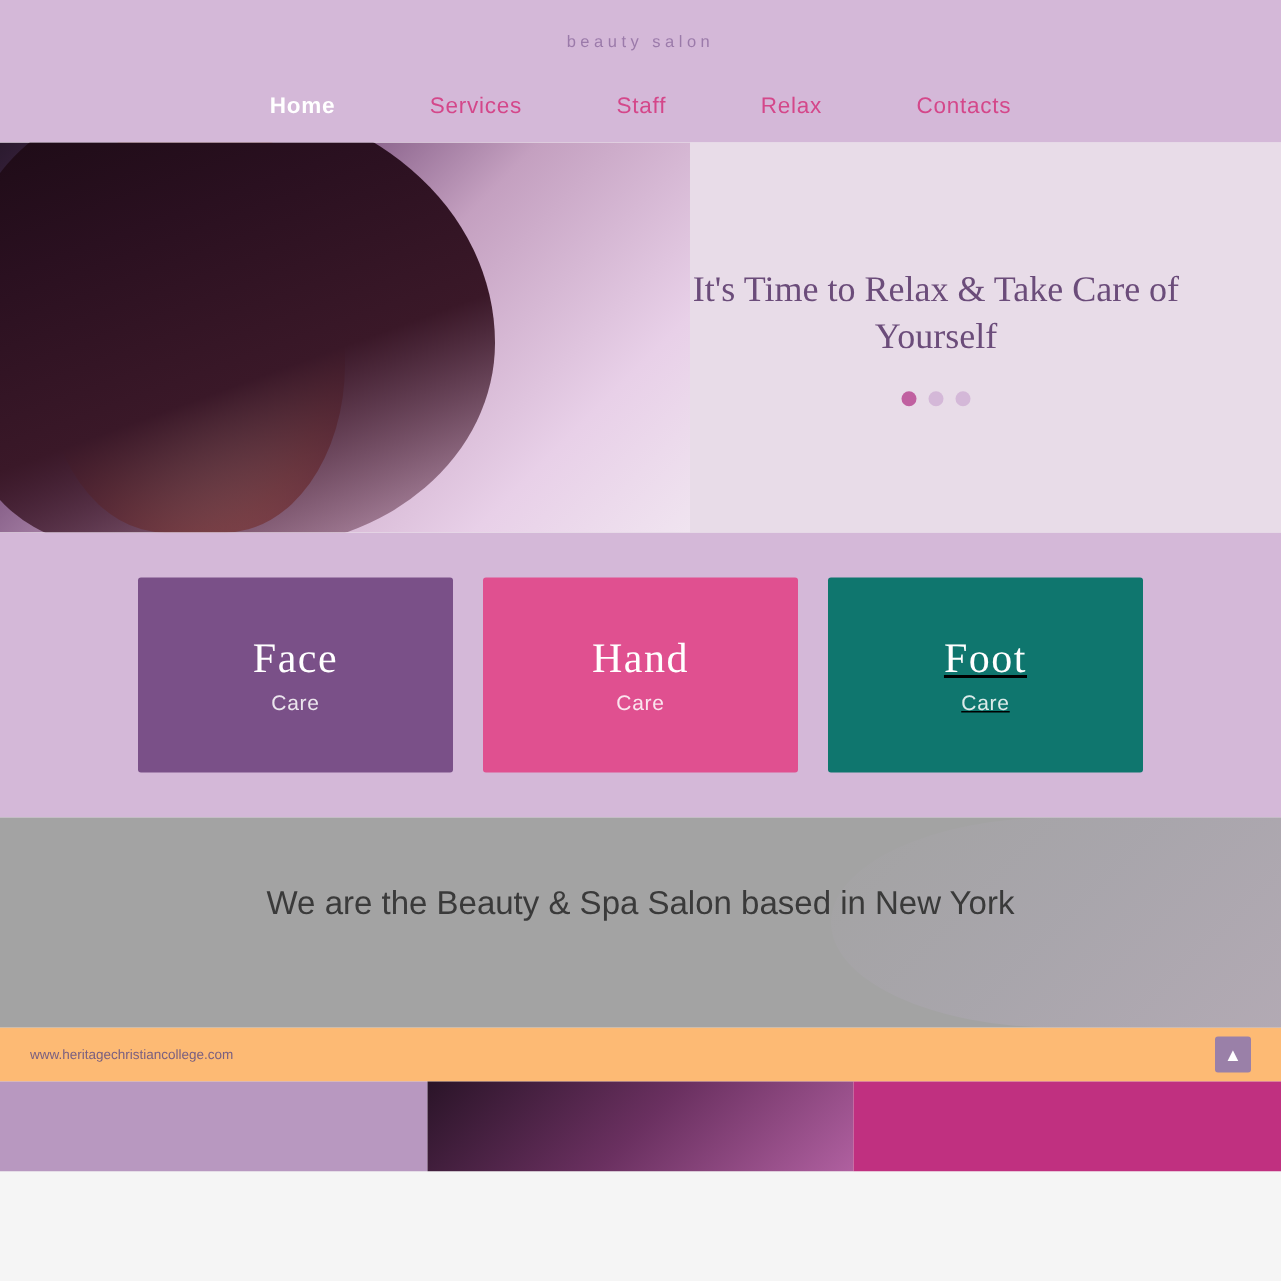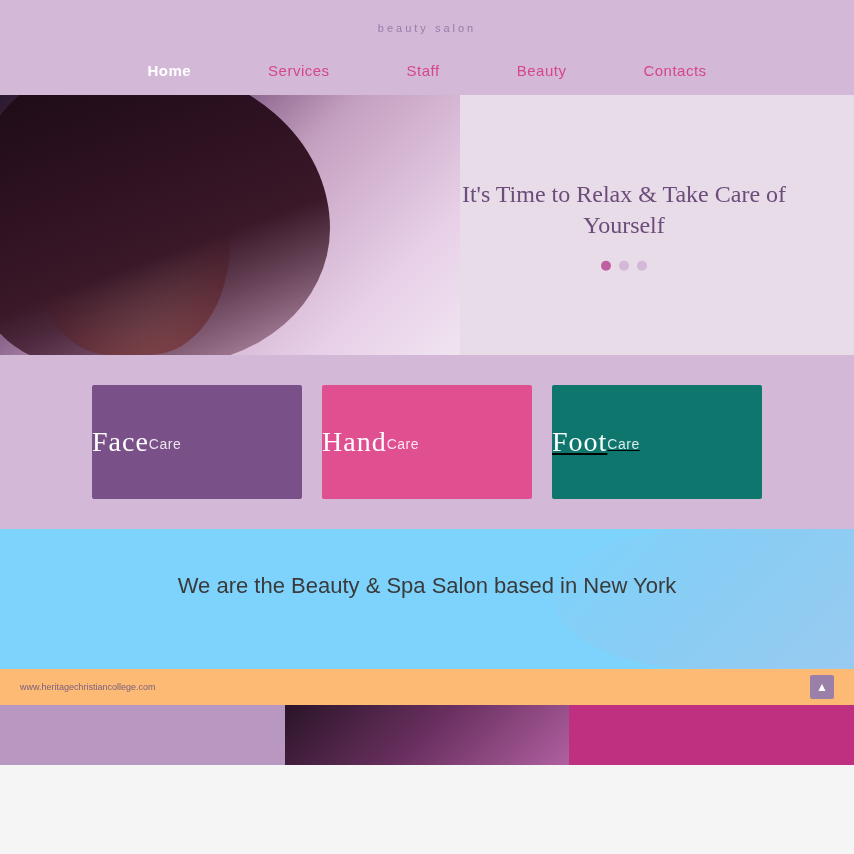--- a/index.html
+++ b/index.html
@@ -28,21 +28,21 @@
       font-size: 11px;
       color: #9b7aaa;
       letter-spacing: 3px;
       font-family: Arial, sans-serif;
       margin-top: 2px;
       margin-bottom: 12px;
     }
     .nav {
       display: flex;
       justify-content: center;
-      gap: 61px;
+      gap: 47px;
       padding: 12px 0;
       text-align: center;
     }
     .nav-item {
       font-size: 15px;
       font-family: Arial, sans-serif;
       cursor: pointer;
       padding: 4px 8px;
       letter-spacing: 0.5px;
     }
@@ -130,24 +130,25 @@
     
     .services-section {
       background: #d4b8d8;
       padding: 30px 60px;
       display: flex;
       justify-content: center;
       gap: 20px;
     }
     .service-card {
       width: 210px;
-      height: 114px;
-      display: flex;
-      flex-direction: row;
+      height: 130px;
+      display: flex;
+      flex-direction: column;
       align-items: center;
+      justify-content: center;
       cursor: pointer;
       border-radius: 2px;
     }
     .service-card.purple {
       background: #7a5088;
     }
     .service-card.pink {
       background: #e05090;
     }
     .service-card.dark-purple {
@@ -164,21 +165,21 @@
     .service-card-subtitle {
       font-size: 14px;
       color: rgba(255,255,255,0.85);
       font-family: Arial, sans-serif;
       margin-top: 4px;
       letter-spacing: 0.5px;
     }
 
     
     .about-section {
-      background: #7dd3fc;
+      background: #a3a3a3;
       padding: 40px 80px;
       text-align: center;
       position: relative;
       min-height: 140px;
     }
     .about-bg {
       position: absolute;
       right: 0;
       top: 0;
       width: 300px;
@@ -245,21 +246,21 @@
   </style>
 </head>
 <body>
 
 <div class="header">
   <div class="logo-subtitle">beauty salon</div>
   <nav class="nav">
     <span class="nav-item active">Home</span>
     <span class="nav-item pink">Services</span>
     <span class="nav-item pink">Staff</span>
-    <span class="nav-item pink">Beauty</span>
+    <span class="nav-item pink">Relax</span>
     <span class="nav-item pink">Contacts</span>
   </nav>
 </div>
 
 <div class="hero">
   <div class="hero-image-placeholder"></div>
   <div class="hero-text">
     <div class="hero-heading">It's Time to Relax &amp; Take Care of Yourself</div>
     <div class="hero-dots">
       <div class="dot"></div>

